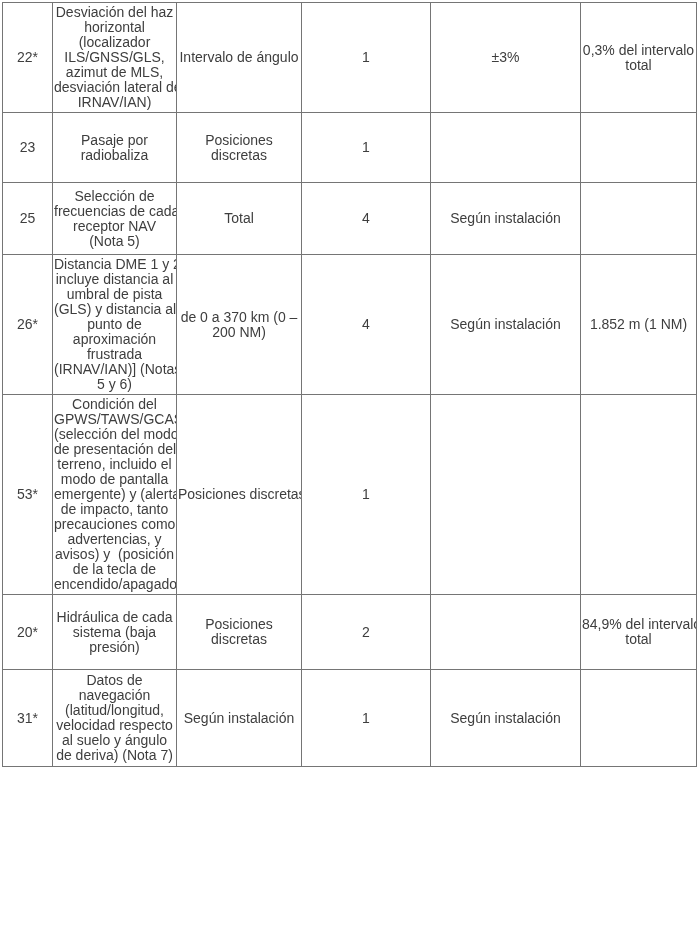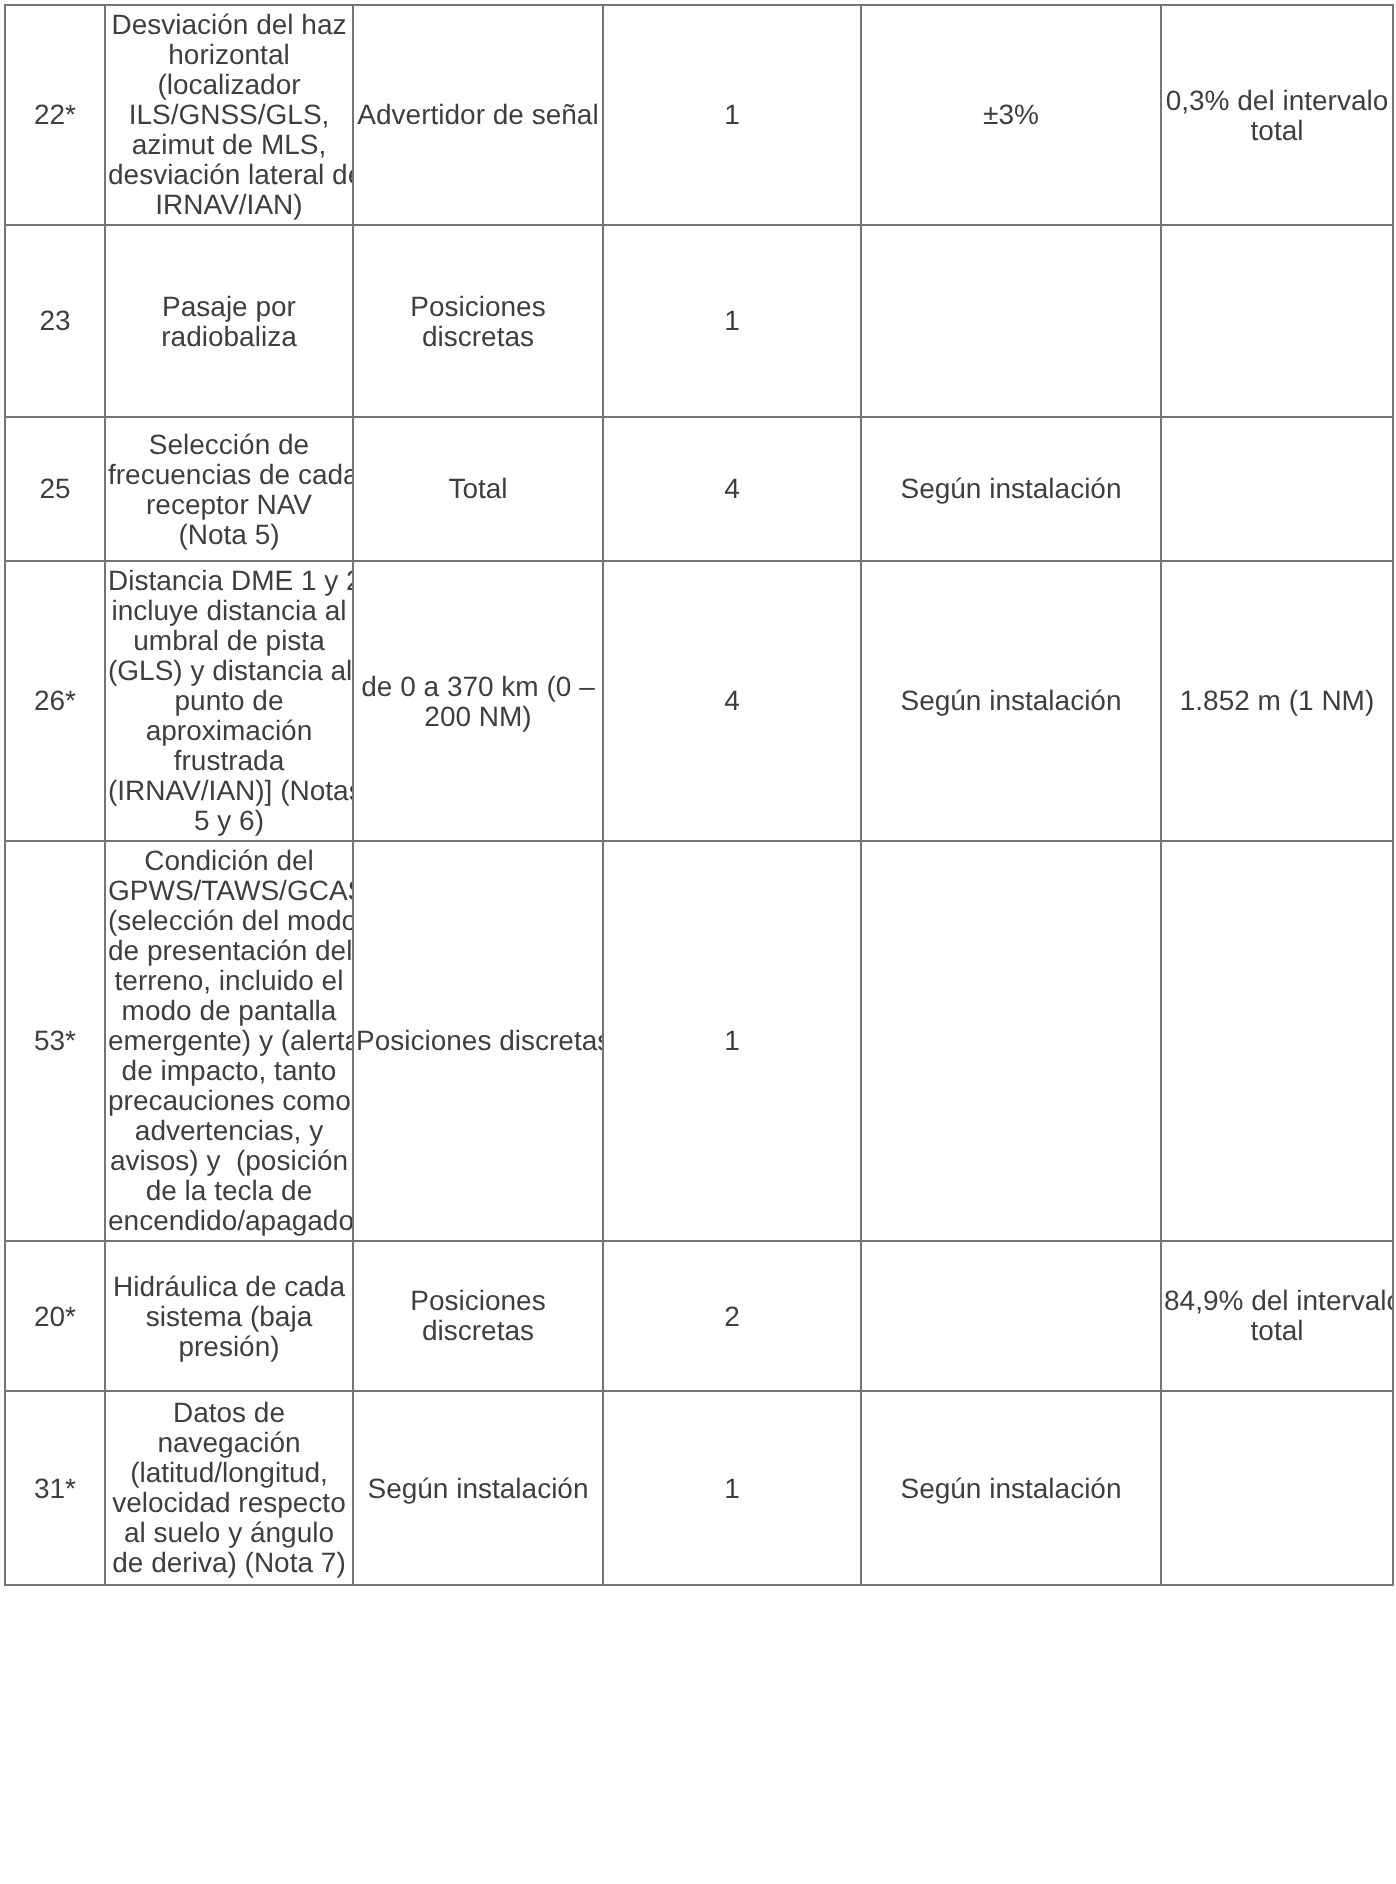--- a/index.html
+++ b/index.html
@@ -33,21 +33,21 @@
   }
   
   col.c-num { width: 50px; }
   col.c-desc { width: 124px; }
   col.c-range { width: 125px; }
   col.c-val { width: 129px; }
   col.c-prec { width: 150px; }
   col.c-res { width: 116px; }
   
   tr.r0 { height: 105px; }
-  tr.r1 { height: 96px; }
+  tr.r1 { height: 70px; }
   tr.r2 { height: 76px; }
   tr.r3 { height: 72px; }
   tr.r4 { height: 128px; }
   tr.r5 { height: 44px; }
   tr.r6 { height: 193px; }
   tr.r7 { height: 73px; }
   tr.r8 { height: 75px; }
   tr.r9 { height: 97px; }
   
   td.desc-left { text-align: left; padding-left: 7px; padding-right: 0; }
@@ -71,21 +71,21 @@
     <tbody>
       <tr class="r0">
         <td>22*</td>
         <td class="desc-left">Desviación del haz
 horizontal
 (localizador
 ILS/GNSS/GLS,
 azimut de MLS,
 desviación lateral de
 IRNAV/IAN)</td>
-        <td>Advertidor de señal</td>
+        <td>Intervalo de ángulo</td>
         <td>1</td>
         <td>±3%</td>
         <td class="res-left">0,3% del intervalo
 total</td>
       </tr>
       <tr class="r1">
         <td>23</td>
         <td class="desc-left">Pasaje por
 radiobaliza</td>
         <td class="range-left">Posiciones

